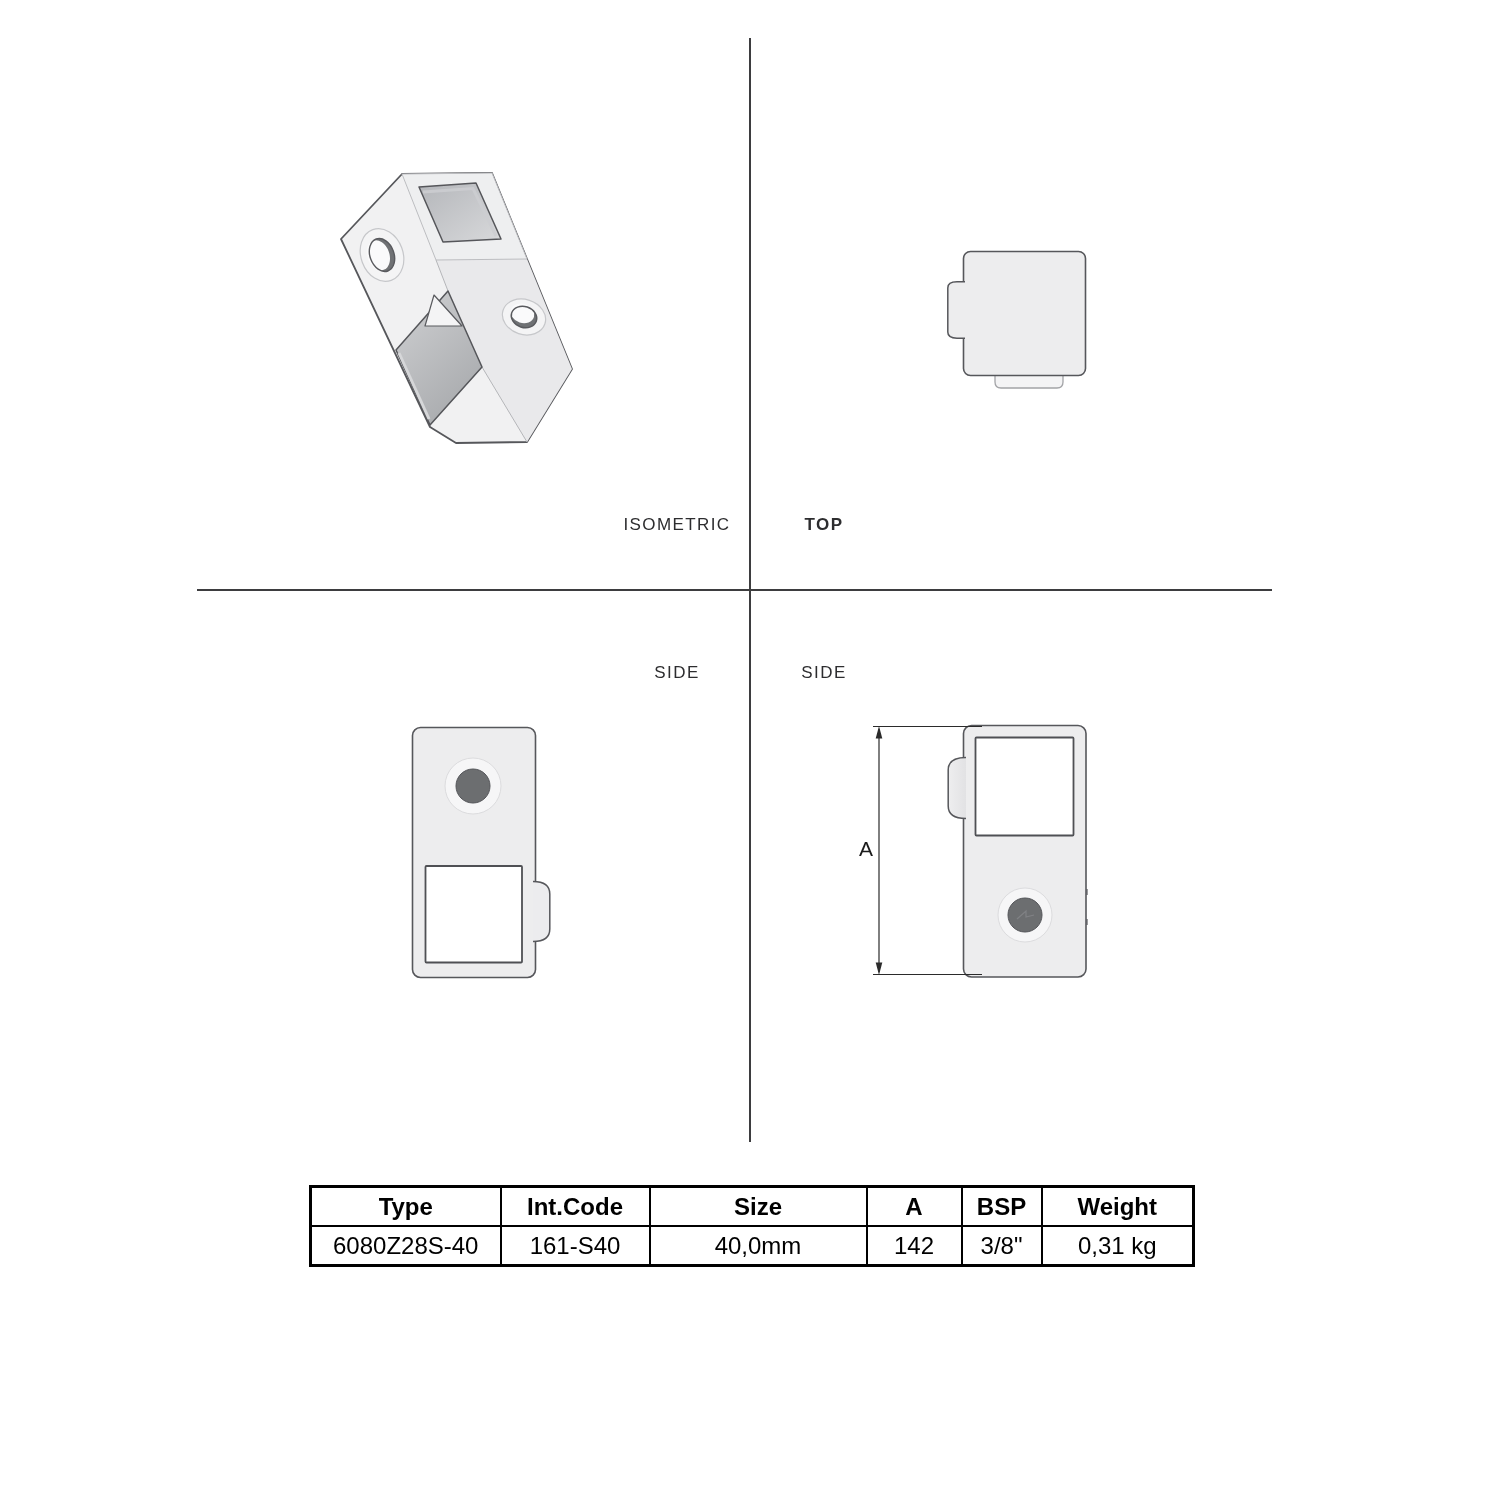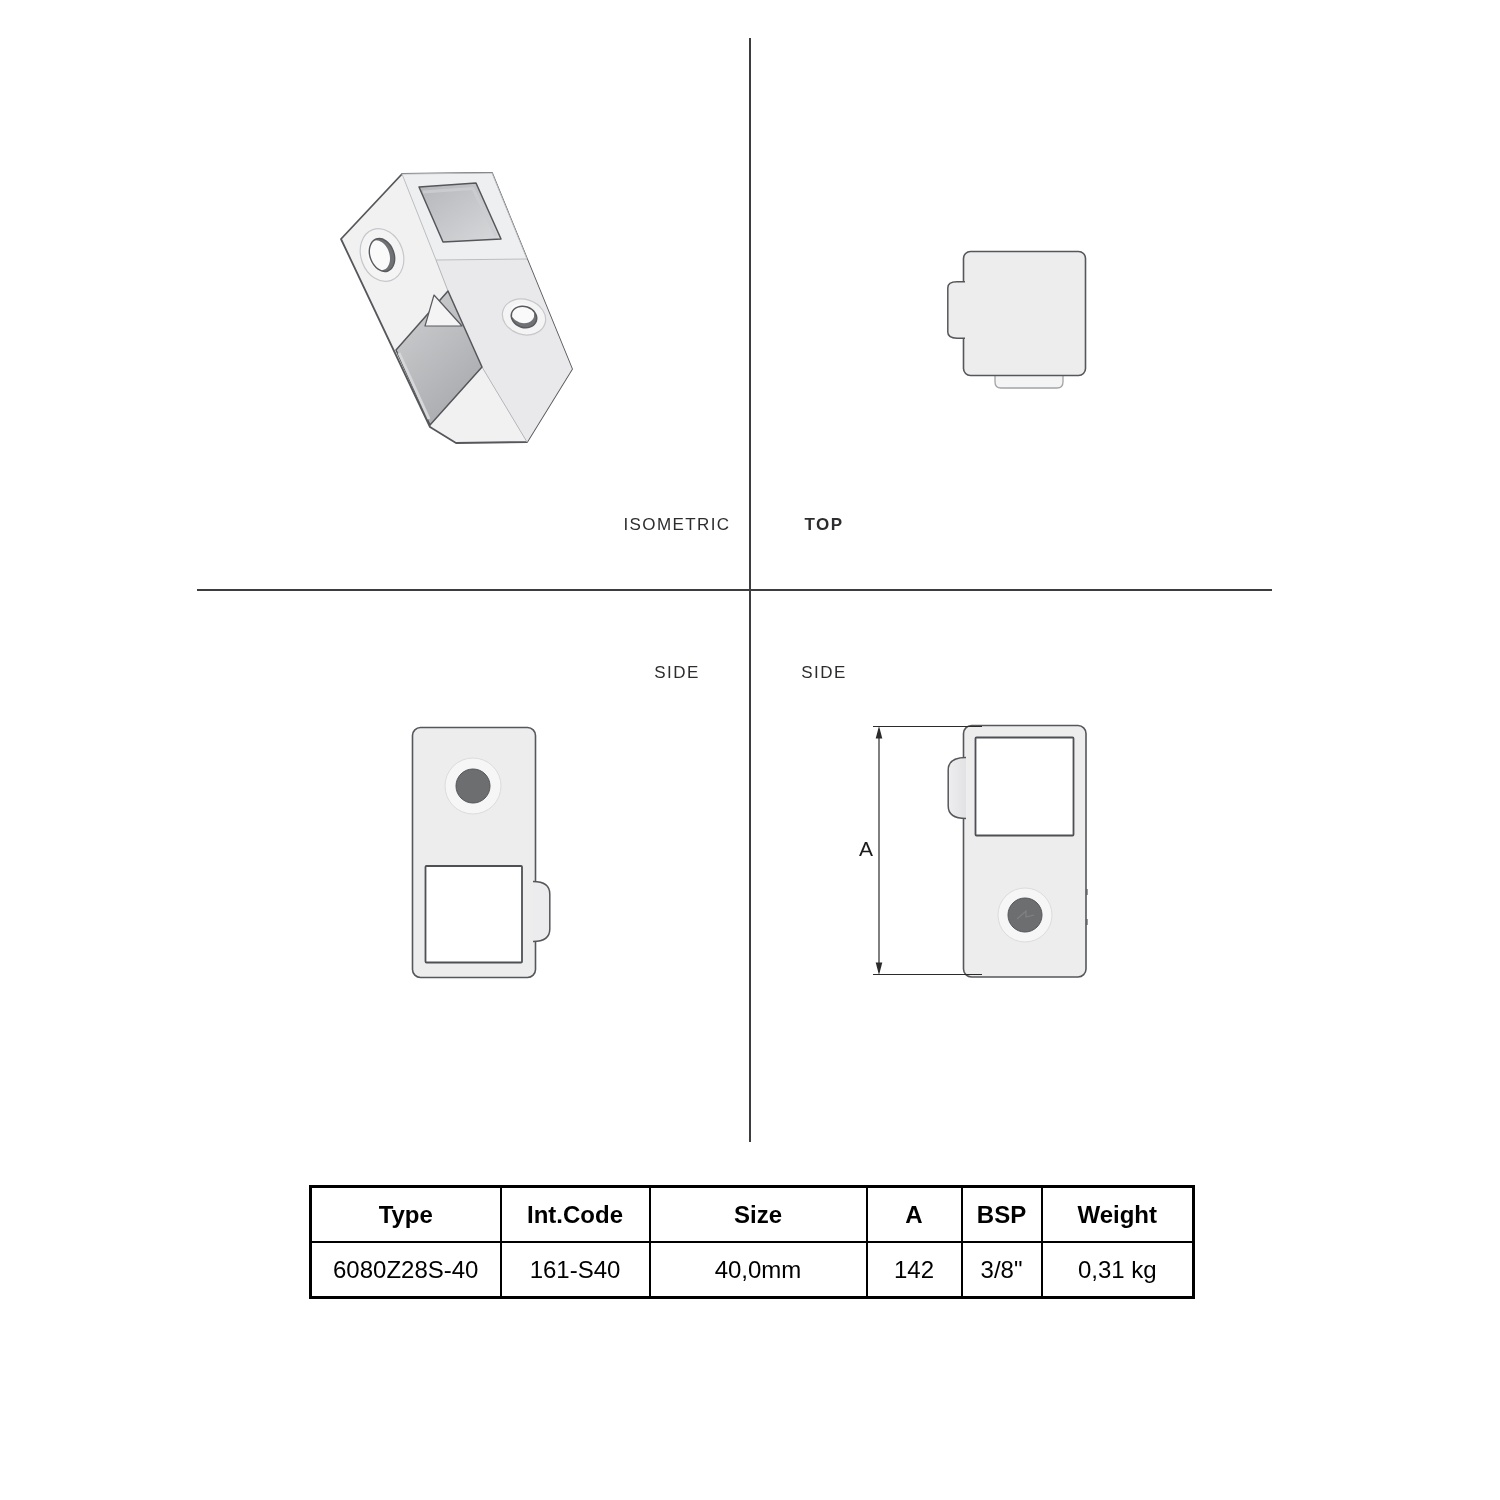--- a/index.html
+++ b/index.html
@@ -31,21 +31,21 @@
     border-collapse:collapse;
     border:3px solid #000;
     table-layout:fixed;
     font-size:24px;
     color:#000;
     text-align:center;
   }
   table.spec th, table.spec td{
     border:2px solid #000;
     height:37px;
-    padding:8px 4px;
+    padding:0 4px;
     white-space:nowrap;
     overflow:hidden;
     font-weight:400;
   }
   table.spec th{font-weight:700;}
 </style>
 </head>
 <body>
 
 <div class="canvas">

